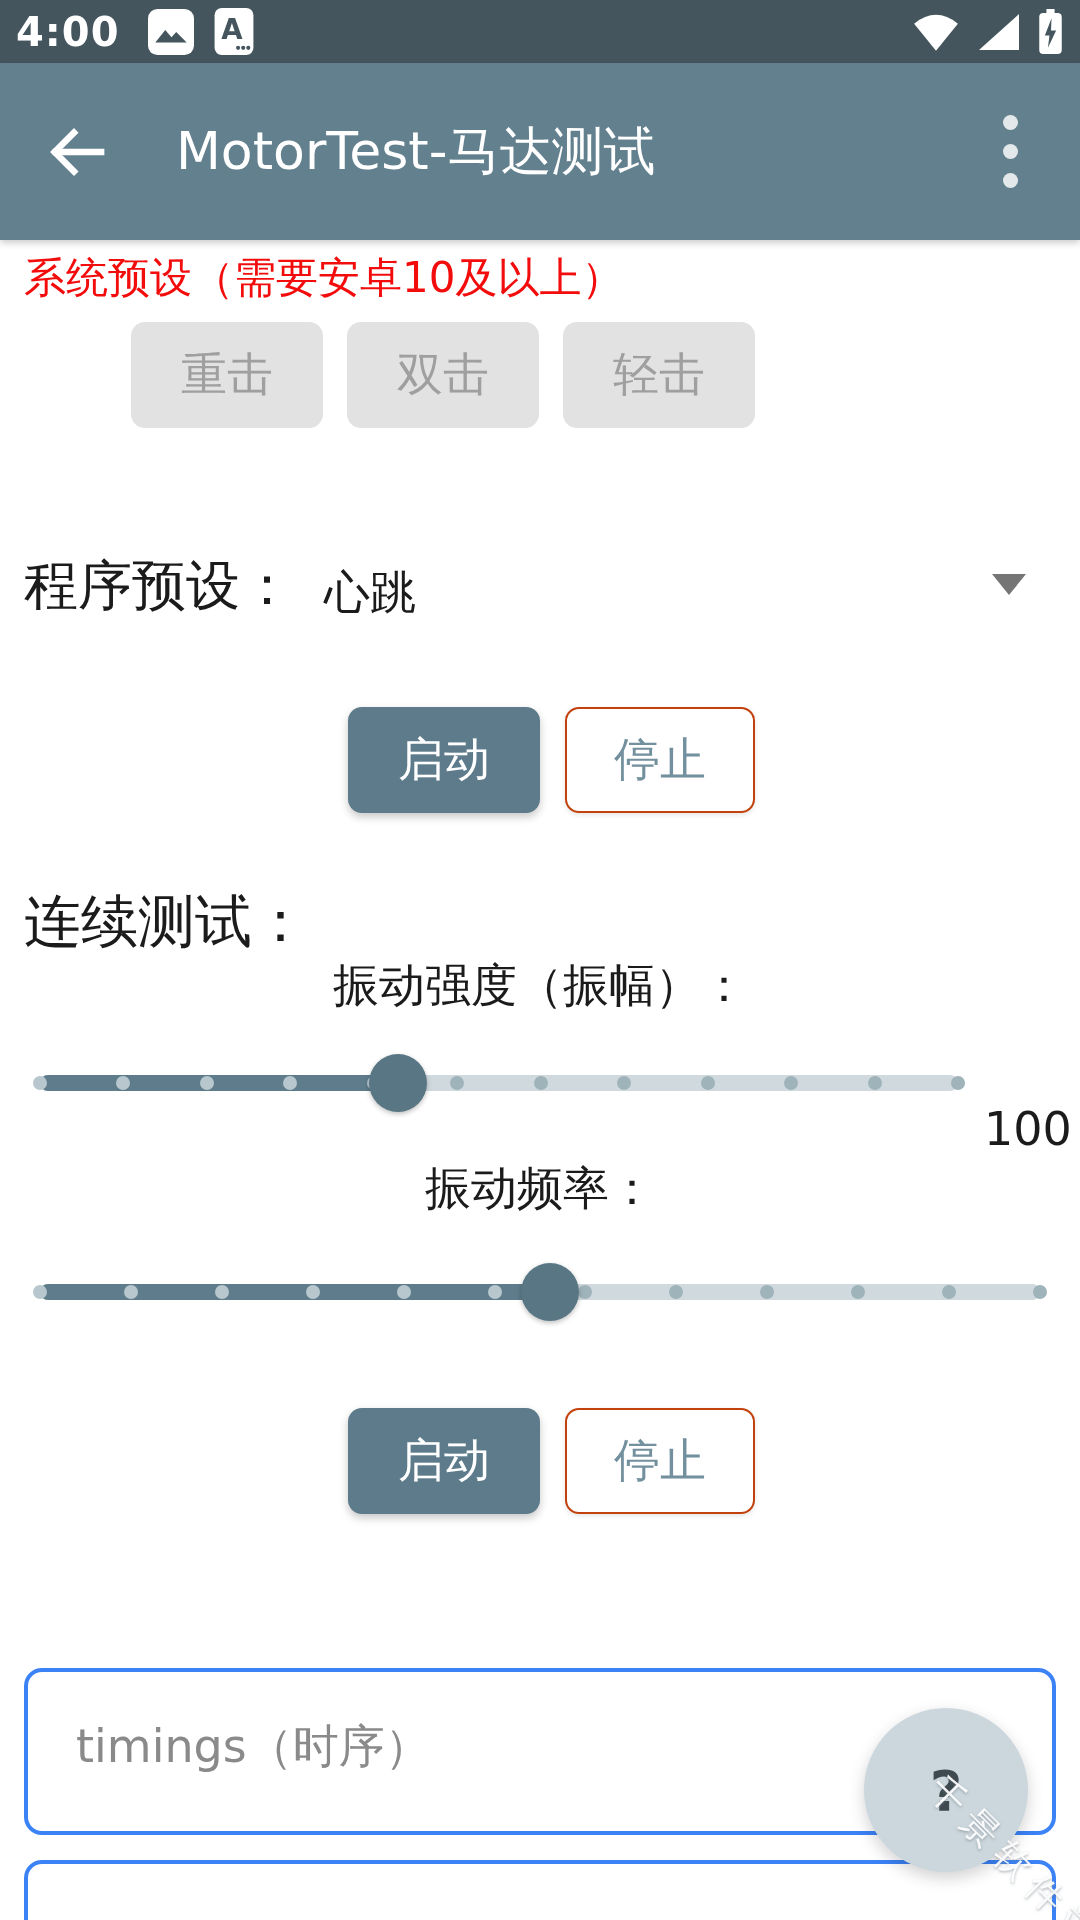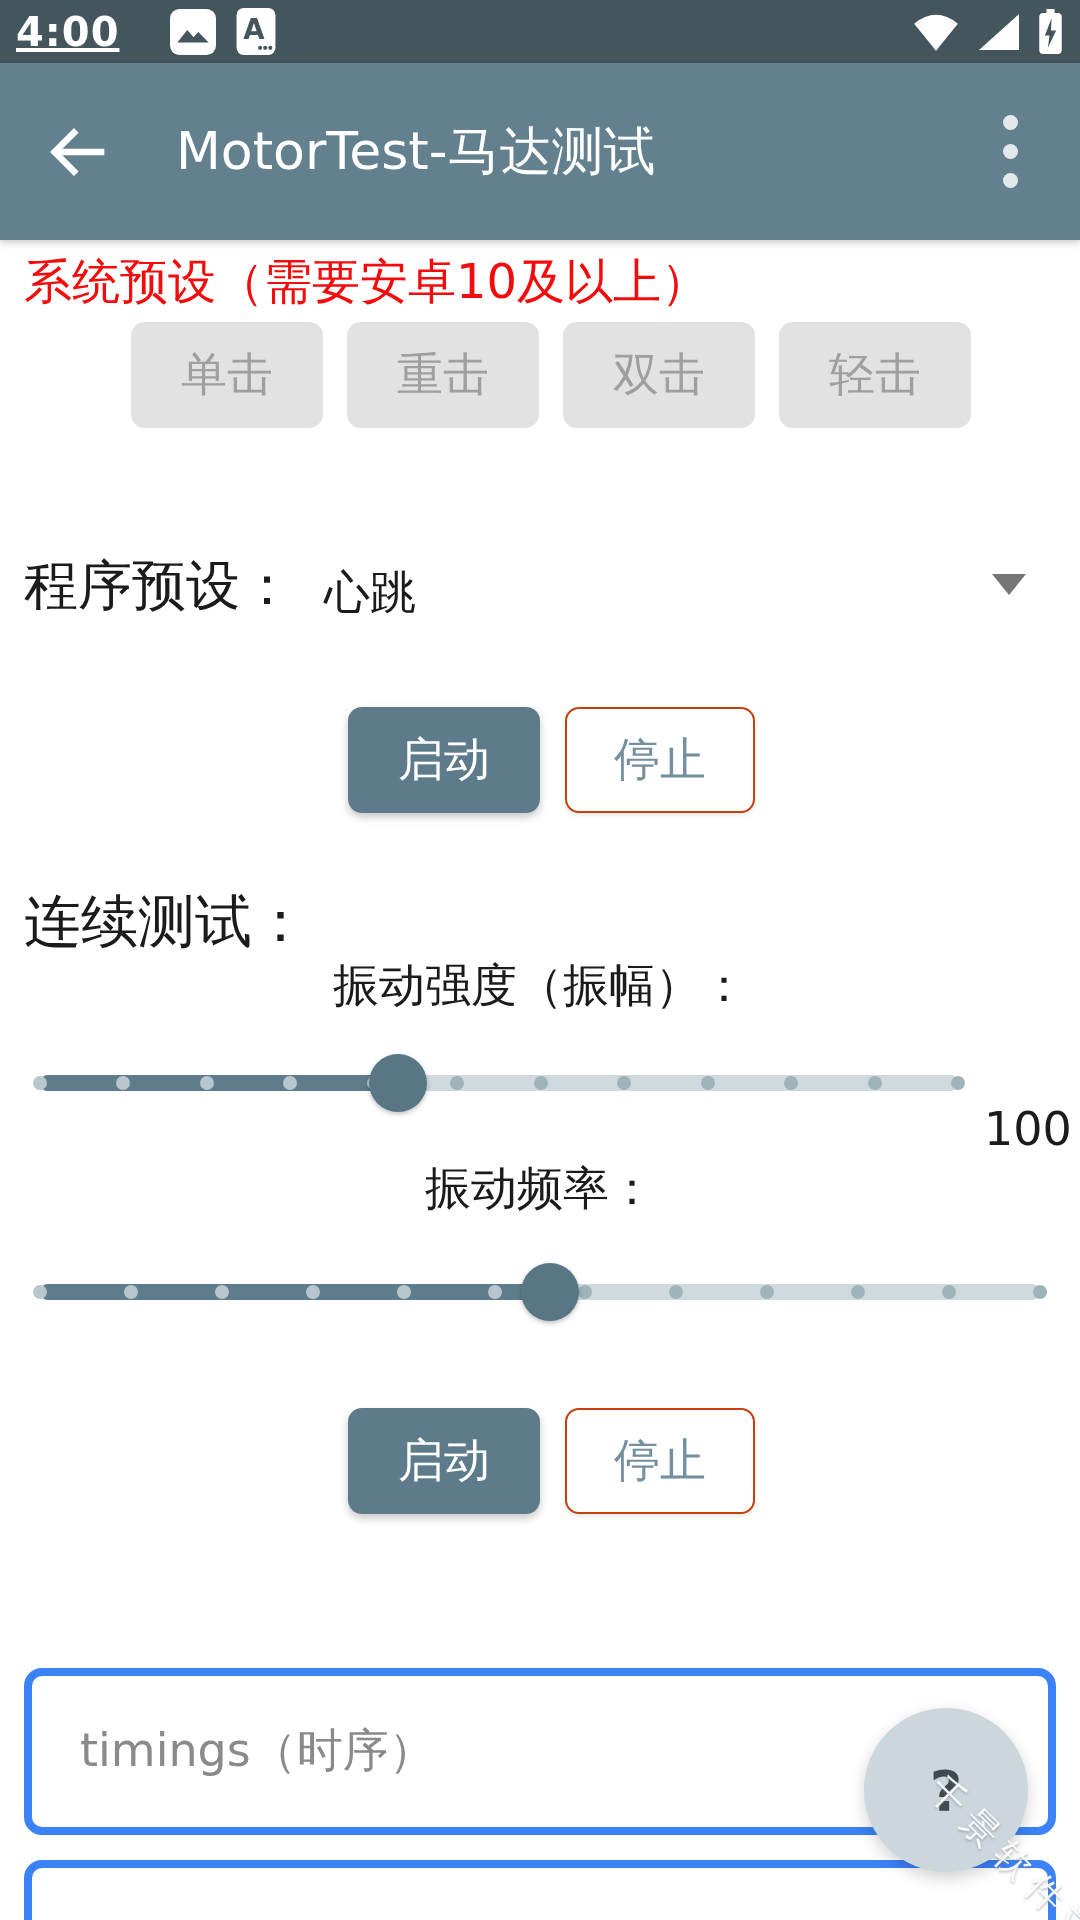--- a/index.html
+++ b/index.html
@@ -3,33 +3,33 @@
 <meta charset="utf-8">
 <style>
   html,body{margin:0;padding:0;background:#2a2a2a;}
   .screen{
     position:relative;width:1080px;height:1920px;background:#ffffff;overflow:hidden;
     font-family:"DejaVu Sans","Liberation Sans",sans-serif;margin:0 auto;
   }
   
   .status-bar{position:absolute;top:0;left:0;right:0;height:63px;background:#44555d;
     display:flex;align-items:center;padding:0 16px;box-sizing:border-box;gap:20px;}
-  .status-time{color:#fff;font-size:40px;font-weight:700;letter-spacing:1px;margin-right:30px;line-height:1;text-decoration:underline;}
+  .status-time{color:#fff;font-size:40px;font-weight:700;letter-spacing:1px;margin-right:8px;line-height:1;}
   .sicon{display:flex;align-items:center;}
   .status-spacer{flex:1;}
   .right-icons{display:flex;align-items:center;gap:16px;}
   
   .app-bar{position:absolute;top:63px;left:0;right:0;height:177px;background:#63808e;
     display:flex;align-items:center;box-shadow:0 3px 7px rgba(0,0,0,.20);}
   .back-btn{margin-left:42px;width:64px;height:64px;display:flex;align-items:center;justify-content:center;background:none;border:none;padding:0;cursor:pointer;}
   .app-title{margin:0 0 0 70px;color:#fff;font-size:52px;font-weight:500;letter-spacing:0;}
   .overflow-btn{margin-left:auto;margin-right:52px;display:flex;flex-direction:column;gap:14px;background:none;border:none;padding:10px;cursor:pointer;}
   .overflow-btn i{width:15px;height:15px;border-radius:50%;background:#e3e8ea;display:block;}
   
-  .red-heading{position:absolute;top:250px;left:24px;font-size:48px;font-weight:500;color:#f30c0c;}
+  .red-heading{position:absolute;top:250px;left:24px;font-size:42px;font-weight:500;color:#f30c0c;}
   .preset-row{position:absolute;top:322px;left:131px;display:flex;gap:24px;}
   .preset-btn{width:192px;height:106px;background:#e2e2e2;border:none;border-radius:14px;
     font-size:46px;color:#9f9f9f;font-family:inherit;}
   .spinner-label{position:absolute;top:550px;left:24px;font-size:54px;color:#1b1b1b;}
   .spinner-value{position:absolute;top:550px;left:324px;font-size:46px;color:#1b1b1b;margin-top:12px;}
   .spinner-caret{position:absolute;top:574px;left:992px;width:0;height:0;
     border-left:17px solid transparent;border-right:17px solid transparent;border-top:21px solid #757575;}
   .btn-row{position:absolute;left:348px;display:flex;gap:25px;}
   .btn-row.row1{top:707px;} .btn-row.row2{top:1408px;}
   .btn-primary{width:192px;height:106px;background:#5d7b8a;color:#fff;font-size:46px;border:none;
@@ -47,21 +47,21 @@
     background:#d0dade;border-radius:8px;}
   .track-active{position:absolute;left:0;top:0;bottom:0;background:#5e7c8b;border-radius:8px;}
   .tick{position:absolute;top:50%;width:14px;height:14px;border-radius:50%;transform:translate(-50%,-50%);}
   .tick-on{background:#b7c7cd;} .tick-off{background:#9fb3bb;}
   .thumb{position:absolute;top:50%;width:58px;height:58px;border-radius:50%;background:#587684;
     transform:translate(-50%,-50%);box-shadow:0 2px 5px rgba(0,0,0,.25);}
   .slider-value{position:absolute;top:1058px;left:984px;font-size:46px;color:#1b1b1b;margin-top:44px;}
   
   .free-label{position:absolute;top:1588px;left:24px;font-size:46px;color:#1b1b1b;}
   .free-input{position:absolute;left:24px;width:1032px;box-sizing:border-box;background:#fff;
-    border:8px solid #3b82f6;border-radius:18px;font-size:46px;color:#333;font-family:inherit;
+    border:4px solid #3b82f6;border-radius:18px;font-size:46px;color:#333;font-family:inherit;
     padding:44px 48px;resize:none;outline:none;}
   .free-input::placeholder{color:#8a8a8a;opacity:1;}
   .input1{top:1668px;height:167px;}
   .input2{top:1860px;height:200px;}
   .fab{position:absolute;left:864px;top:1708px;width:164px;height:164px;border-radius:50%;
     background:#ccd7dd;border:none;display:flex;align-items:center;justify-content:center;
     font-size:56px;font-weight:700;color:#3e4950;box-shadow:0 6px 16px rgba(0,0,0,.18);font-family:inherit;}
   .watermark{position:absolute;left:952px;top:1766px;transform:rotate(45deg);transform-origin:0 0;
     font-size:36px;letter-spacing:10px;white-space:nowrap;color:rgba(255,255,255,.92);
     text-shadow:1px 1px 3px rgba(110,120,130,.55);pointer-events:none;}
@@ -122,21 +122,20 @@
     <h1 class="app-title">MotorTest-马达测试</h1>
     <button class="overflow-btn">
       <i></i>
       <i></i>
       <i></i>
     </button>
   </div>
 
   <div class="red-heading">系统预设（需要安卓10及以上）</div>
   <div class="preset-row">
-    <button class="preset-btn">单击</button>
     <button class="preset-btn">重击</button>
     <button class="preset-btn">双击</button>
     <button class="preset-btn">轻击</button>
   </div>
 
   <div class="spinner-label">程序预设：</div>
   <div class="spinner-value">心跳</div>
   <div class="spinner-caret"></div>
 
   <div class="btn-row row1">

